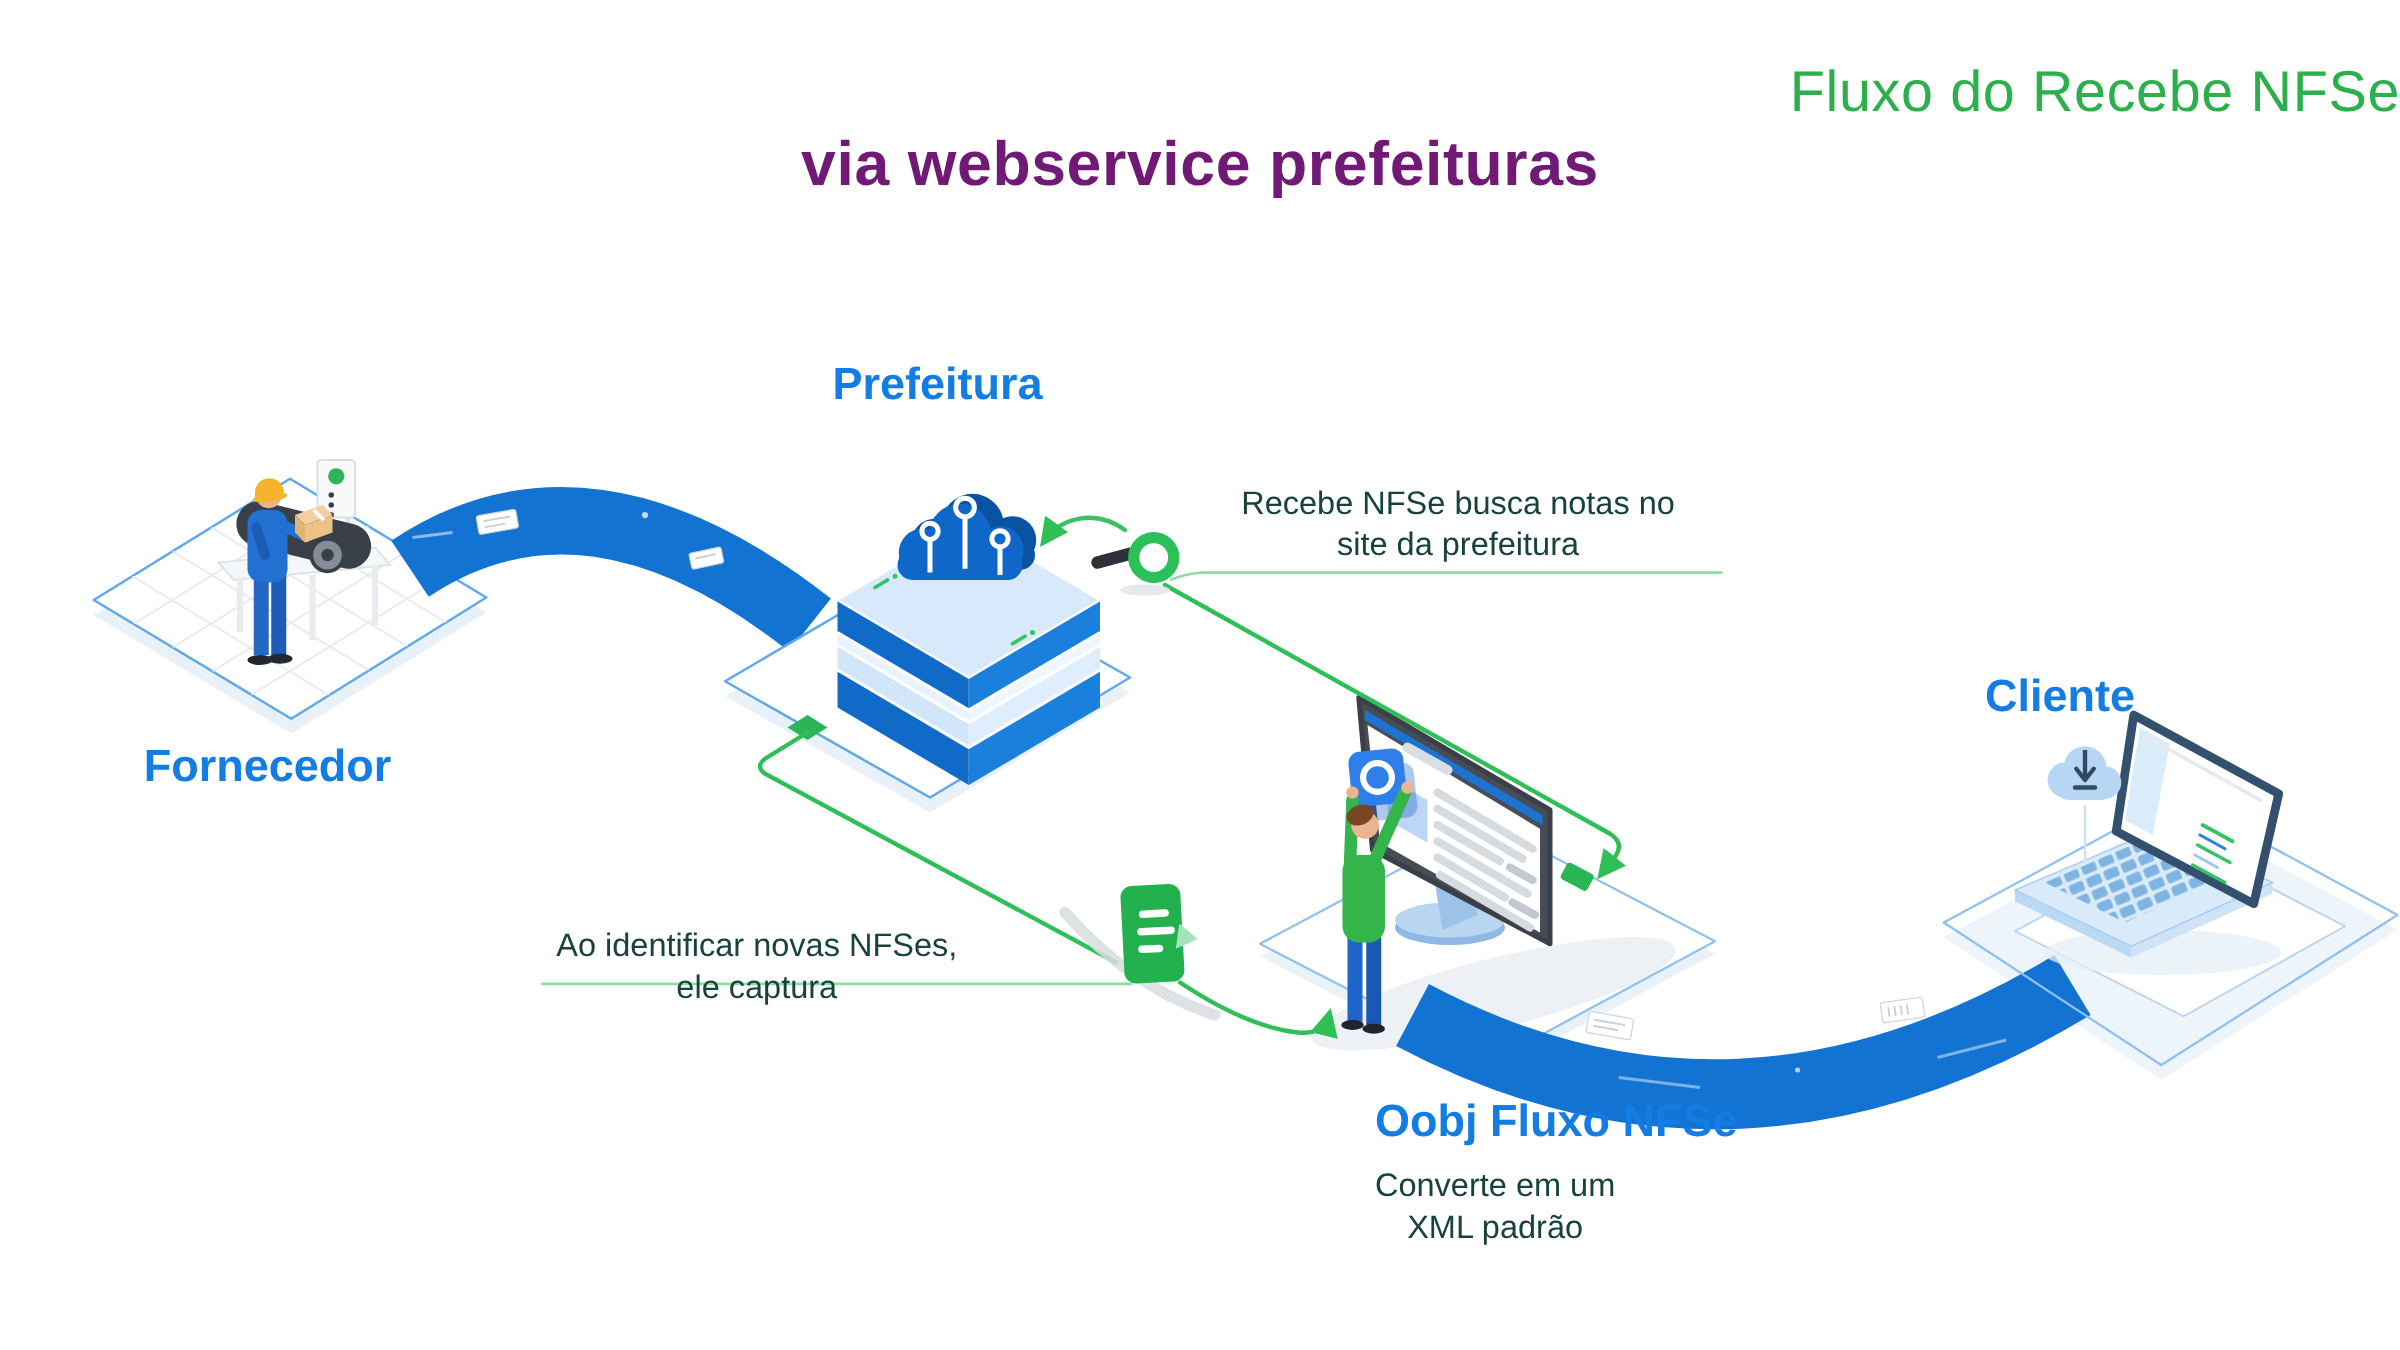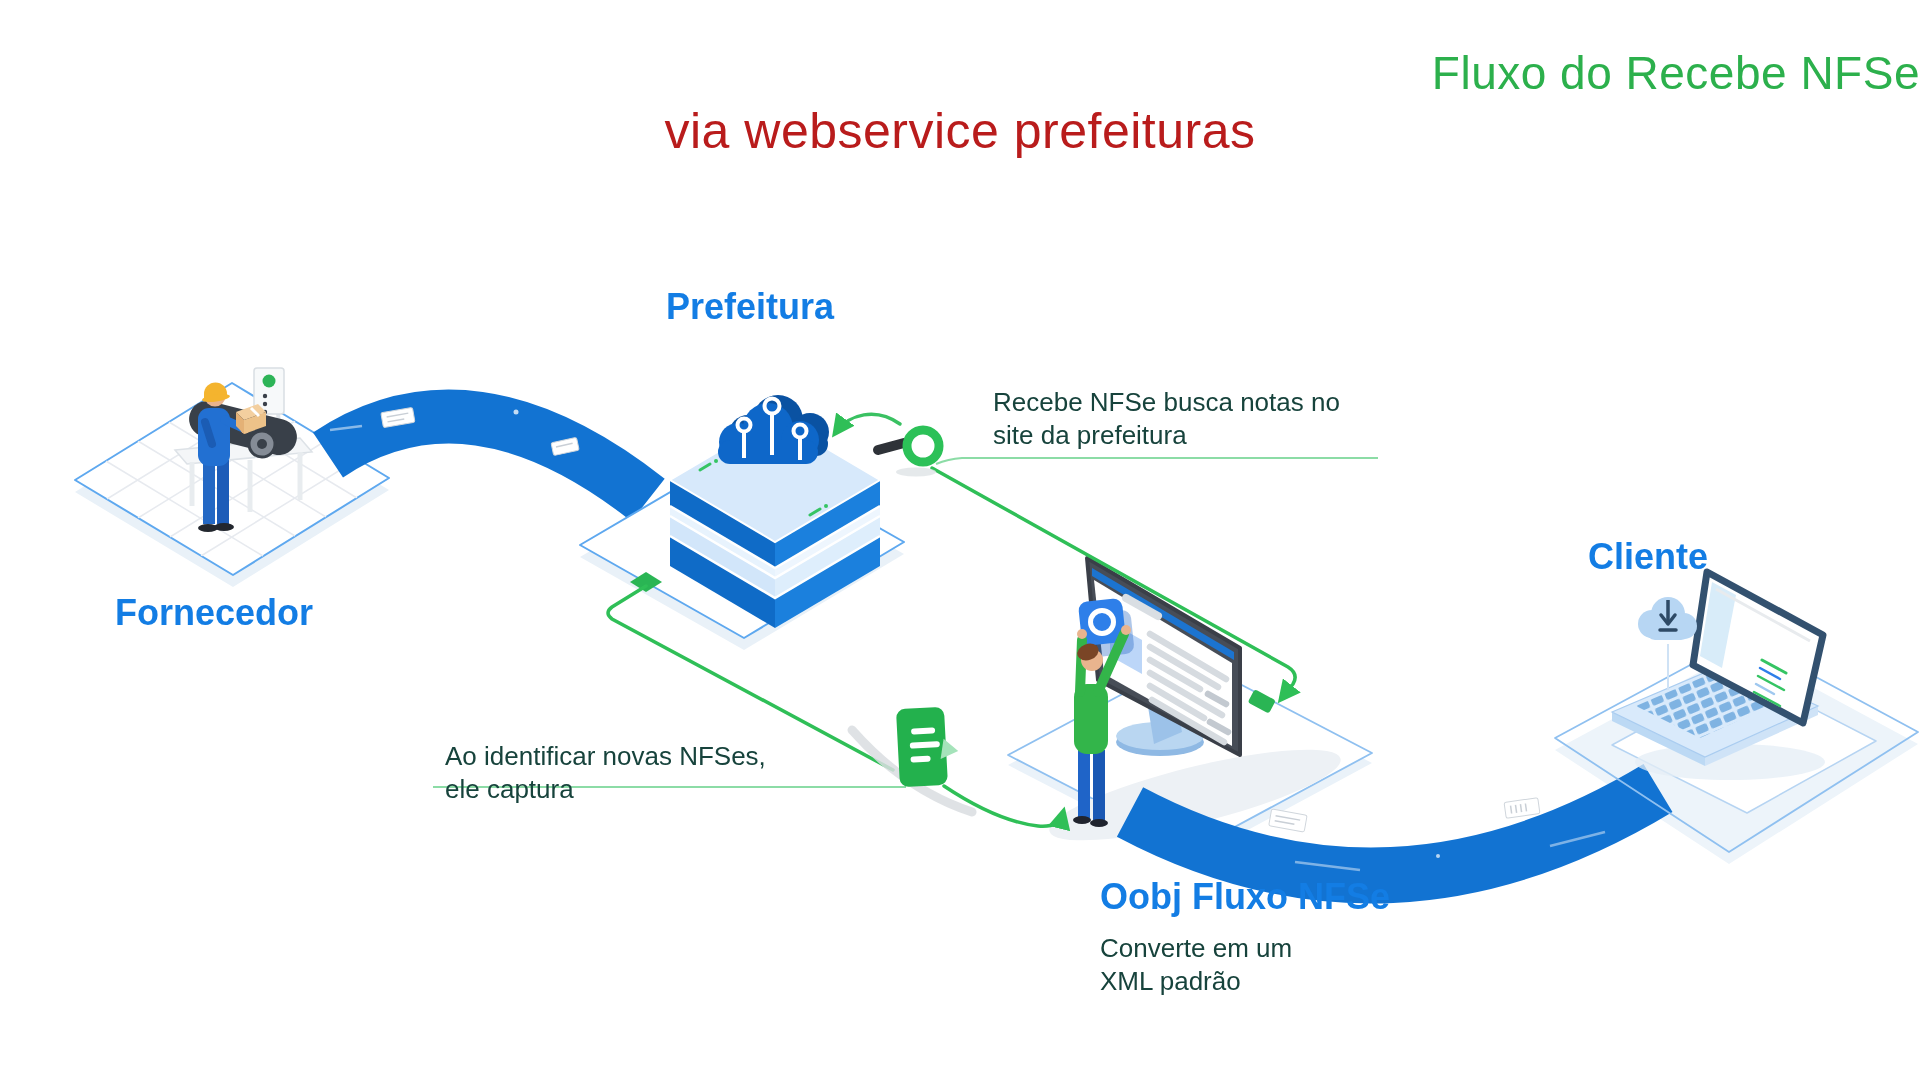--- a/index.html
+++ b/index.html
@@ -1,21 +1,21 @@
 <!DOCTYPE html>
 <html><head>
 <meta charset="utf-8">
 <style>
   html,body{margin:0;padding:0;background:#fff;}
   .stage{position:relative;width:1920px;height:1080px;background:#ffffff;overflow:hidden;
          font-family:"Liberation Sans",sans-serif;}
   svg{position:absolute;left:0;top:0;}
-  .txt{position:absolute;}
+  .txt{position:absolute;text-align:center;}
   .title1{left:0;right:0;top:46px;text-align:right;font-size:46px;font-weight:500;color:#2cb04c;letter-spacing:.5px;}
-  .title2{left:0;right:0;top:102px;text-align:center;font-size:50px;font-weight:400;color:#b91c1c;letter-spacing:.5px;}
+  .title2{left:0;right:0;top:102px;text-align:center;font-size:50px;font-weight:700;color:#701a75;letter-spacing:.5px;}
   .node-label{font-size:36px;font-weight:700;color:#137de4;}
   .body-text{font-size:26px;color:#17433c;line-height:33px;}
   .body-text span{display:block;}
   .lbl-prefeitura{left:620px;top:286px;width:260px;text-align:center;}
   .lbl-fornecedor{left:115px;top:592px;}
   .desc-fornecedor{left:115px;top:642px;}
   .ann-busca{left:993px;top:386px;}
   .ann-captura{left:445px;top:700px;margin-top:40px;}
   .lbl-oobj{left:1100px;top:876px;}
   .desc-oobj{left:1100px;top:932px;}

